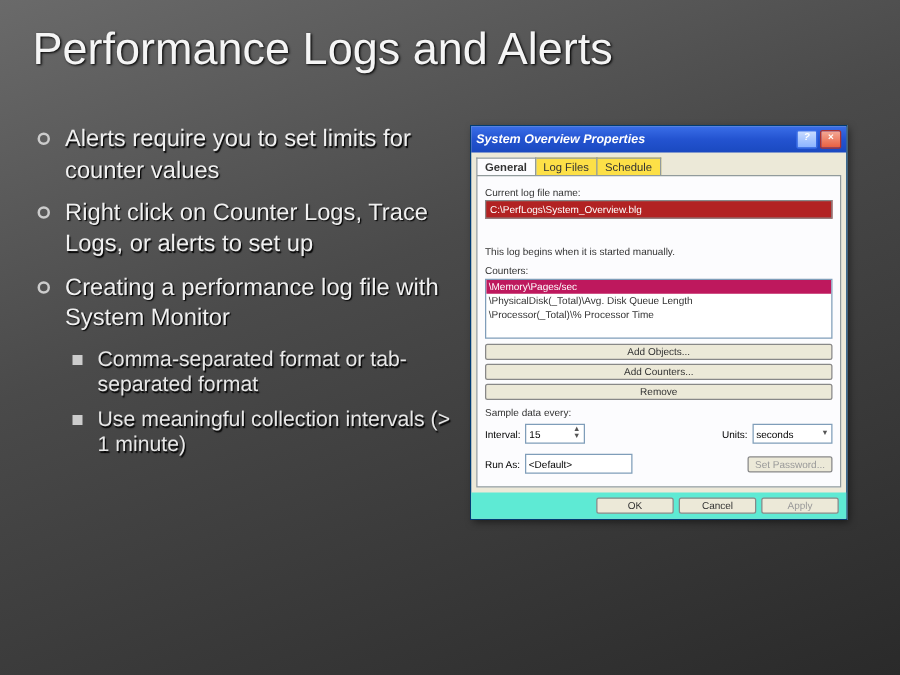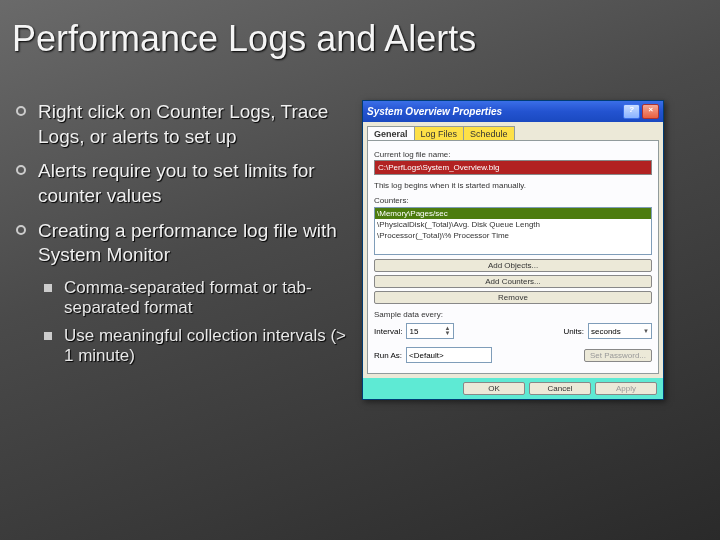--- a/index.html
+++ b/index.html
@@ -6,21 +6,21 @@
     margin: 0;
     padding: 0;
     width: 720px;
     height: 540px;
     font-family: Arial, Helvetica, sans-serif;
     background: linear-gradient(160deg, #6a6a6a 0%, #4a4a4a 40%, #2a2a2a 100%);
     color: #eee;
     overflow: hidden;
   }
   .slide {
-    padding: 18px 12px;
+    padding: 18px 26px;
     box-sizing: border-box;
     width: 100%;
     height: 100%;
     position: relative;
   }
   .title {
     font-size: 36px;
     font-weight: normal;
     color: #f5f5f5;
     margin: 0 0 40px 0;
@@ -172,21 +172,21 @@
     margin: 2px 0 4px;
     overflow: hidden;
   }
   .counters-box .row {
     font-size: 8px;
     padding: 1px 2px;
     white-space: nowrap;
     color: #333;
   }
   .counters-box .row.selected {
-    background: #4d7c0f;
+    background: #be185d;
     color: #fff;
   }
   .btn-row {
     display: flex;
     justify-content: flex-end;
     gap: 3px;
     margin: 3px 0;
     flex-direction: column;
   }
   .dlg-btn {
@@ -236,22 +236,22 @@
 </style>
 </head>
 <body>
 
 <div class="slide">
   <h1 class="title">Performance Logs and Alerts</h1>
 
   <div class="body-row">
     <div class="text-col">
       <ul class="bullet-list">
+        <li>Alerts require you to set limits for counter values</li>
         <li>Right click on Counter Logs, Trace Logs, or alerts to set up</li>
-        <li>Alerts require you to set limits for counter values</li>
         <li>Creating a performance log file with System Monitor</li>
       </ul>
       <ul class="sub-list">
         <li>Comma-separated format or tab-separated format</li>
         <li>Use meaningful collection intervals (&gt; 1 minute)</li>
       </ul>
     </div>
 
     <div class="dialog-wrap">
       <div class="dialog">
@@ -266,21 +266,21 @@
         <div class="tabstrip">
           <div class="tab active">General</div>
           <div class="tab">Log Files</div>
           <div class="tab">Schedule</div>
         </div>
 
         <div class="tabpanel">
           <div class="small-label">Current log file name:</div>
           <div class="path-box">C:\PerfLogs\System_Overview.blg</div>
 
-          <div class="small-label" style="margin-top:6px">This log begins when it is started manually.</div>
+          <div class="small-label" style="margin-top:22px">This log begins when it is started manually.</div>
 
           <div class="small-label" style="margin-top:6px">Counters:</div>
           <div class="counters-box">
             <div class="row selected">\Memory\Pages/sec</div>
             <div class="row">\PhysicalDisk(_Total)\Avg. Disk Queue Length</div>
             <div class="row">\Processor(_Total)\% Processor Time</div>
           </div>
 
           <div class="btn-row">
             <div class="dlg-btn">Add Objects...</div>

